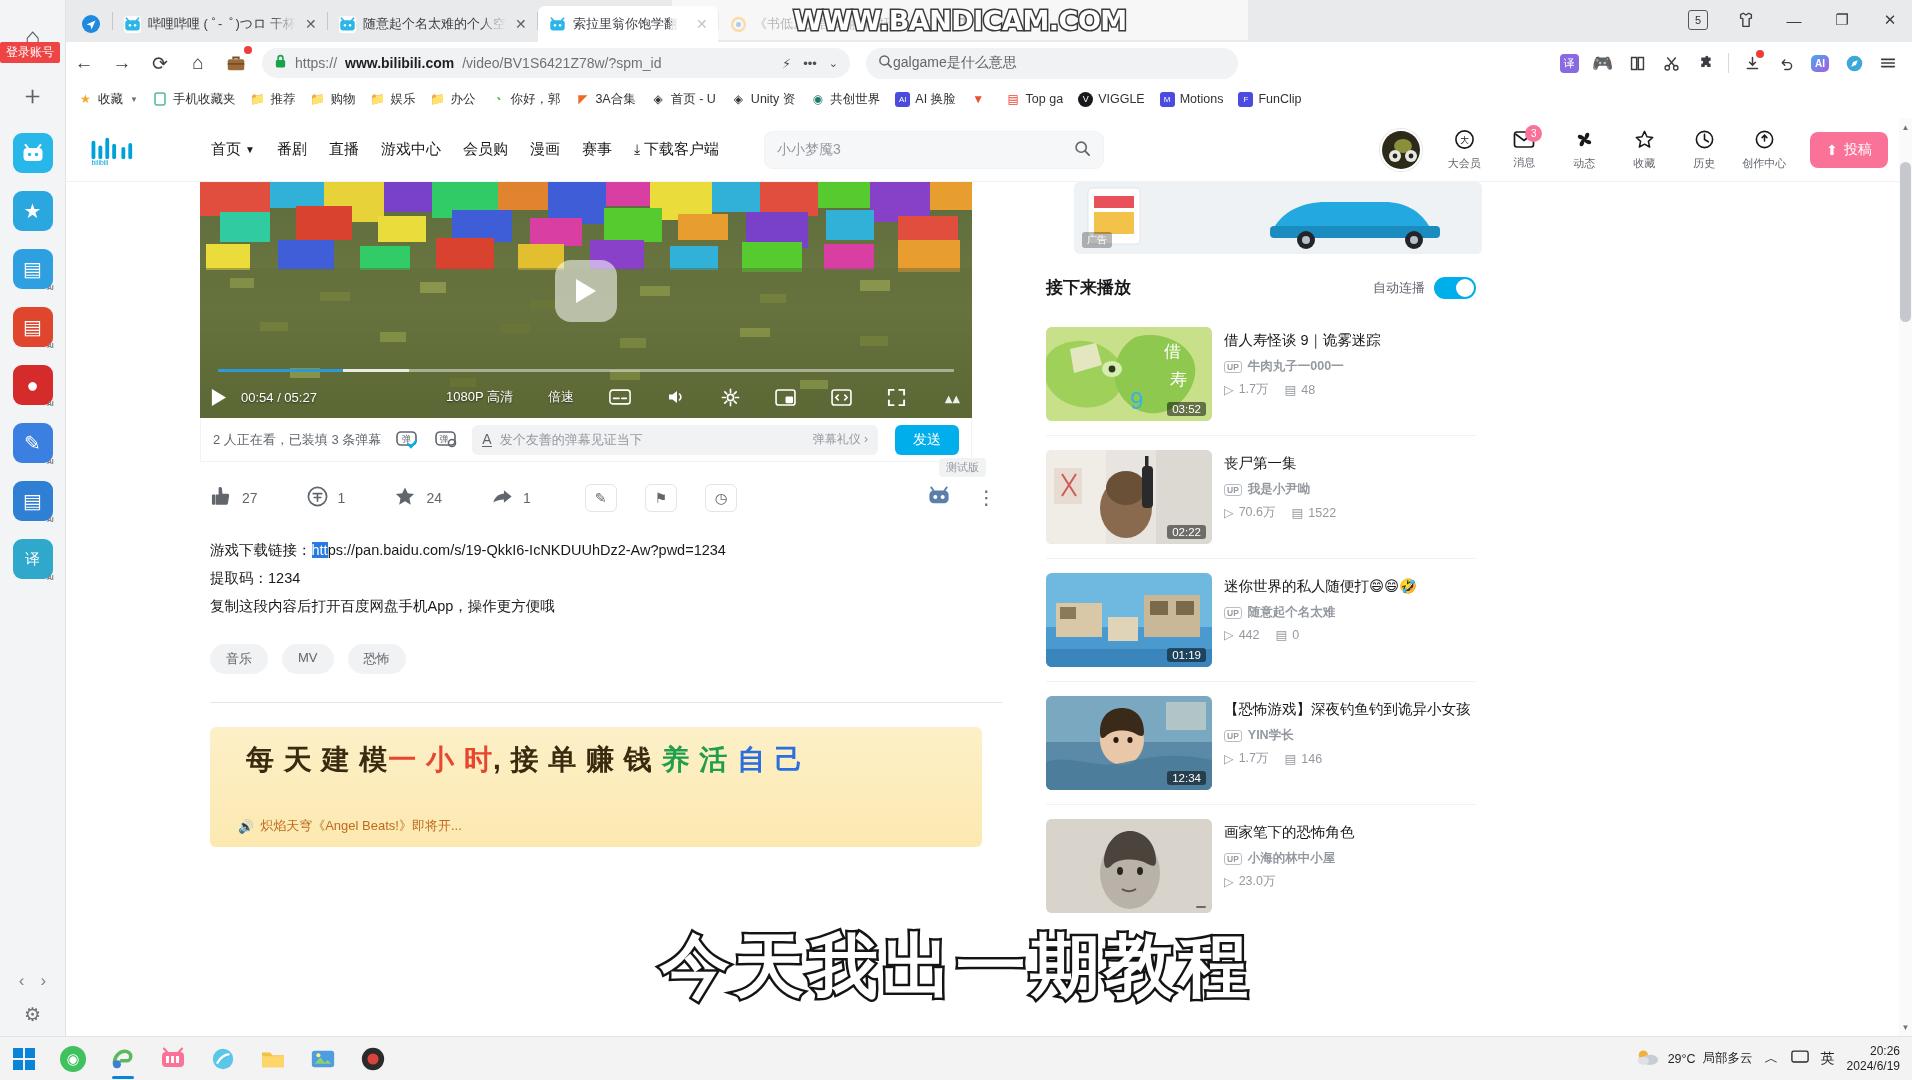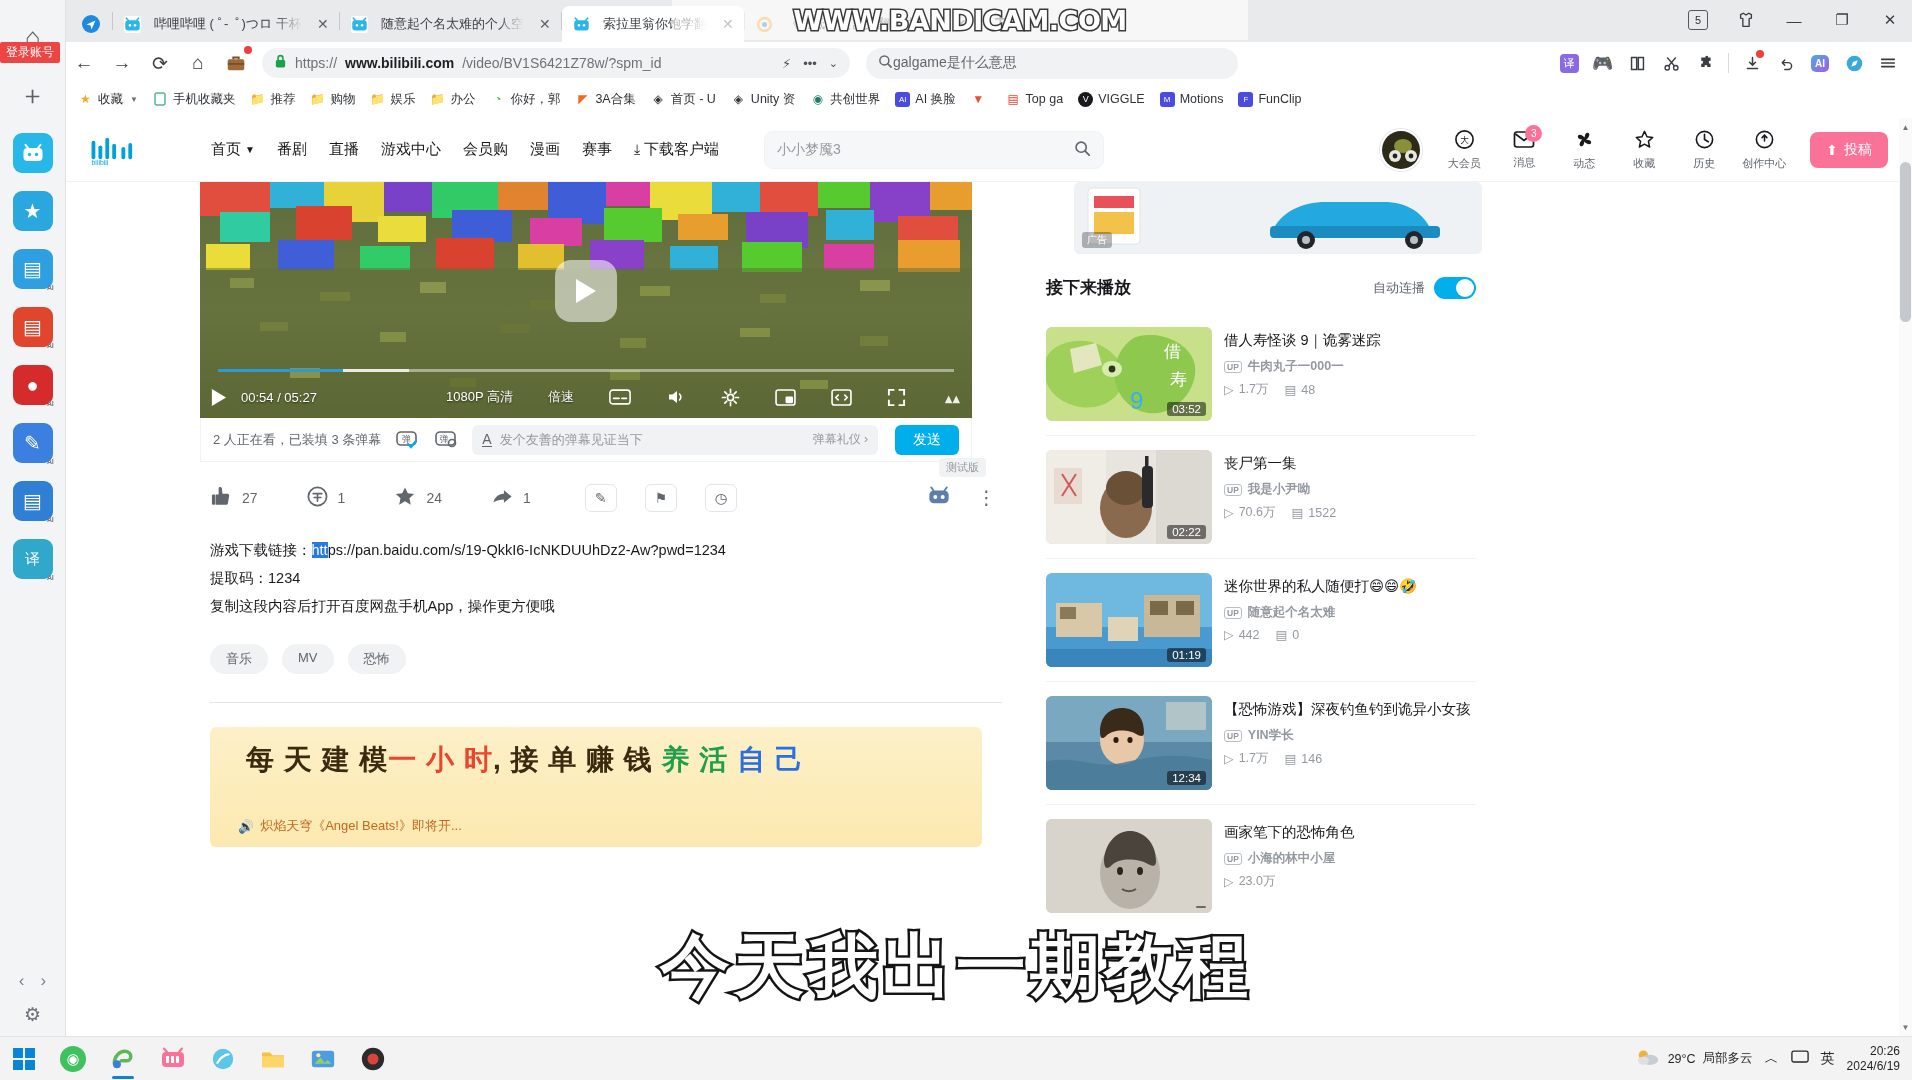--- a/index.html
+++ b/index.html
@@ -46,21 +46,21 @@
   #tabstrip {
     position: relative; height: 42px; background: #e9eaec;
     display: flex; align-items: flex-end; padding-left: 66px;
   }
   #tab-logo {
     position: absolute; left: 8px; top: 4px; width: 42px; height: 38px;
     display: flex; align-items: center; justify-content: center;
   }
   .tab {
     height: 36px; min-width: 180px; max-width: 232px; display: flex; align-items: center;
-    gap: 13px; padding: 0 8px 0 11px; font-size: 13px; color: #3d4045;
+    gap: 7px; padding: 0 8px 0 11px; font-size: 13px; color: #3d4045;
     border-radius: 7px 7px 0 0; position: relative; cursor: pointer;
     white-space: nowrap;
   }
   .tab .tab-title { overflow: hidden; text-overflow: clip; flex: 1;
     -webkit-mask-image: linear-gradient(to right, #000 82%, transparent 100%);
             mask-image: linear-gradient(to right, #000 82%, transparent 100%); }
   .tab.active { background: #fff; }
   .tab-sep { width: 1px; height: 18px; background: #c6c8cb; align-self: center; }
   .tab-close { font-size: 14px; color: #5d6166; width: 16px; text-align: center; }
   .favicon { width: 17px; height: 17px; border-radius: 3px; flex: none;

